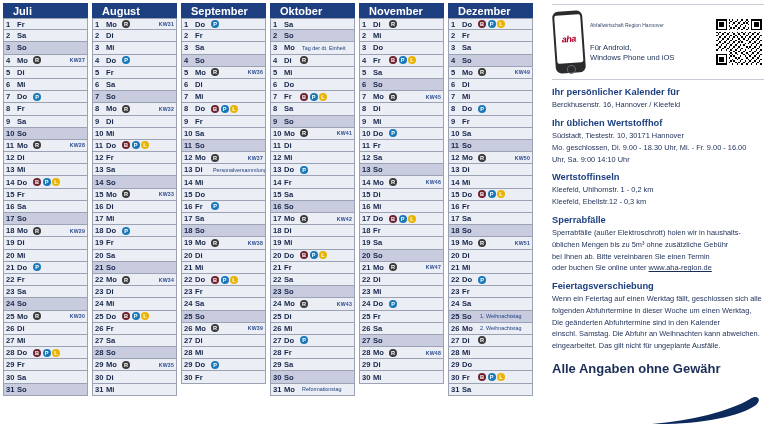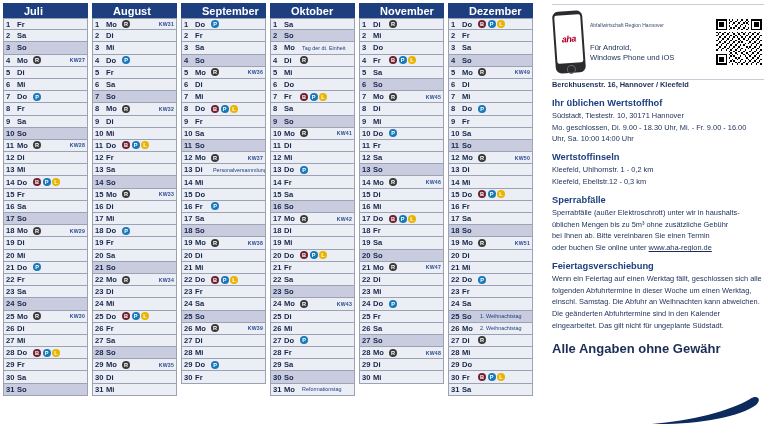--- a/index.html
+++ b/index.html
@@ -15,21 +15,21 @@
   .cal{
     position:absolute;left:0;top:0;width:540px;height:427px;
     display:flex;gap:4px;padding:3px 0 0 3px;box-sizing:border-box;
     background:#fff;
   }
   .month{width:85px;display:flex;flex-direction:column;}
   .mhead{
     height:15px;line-height:15px;
     background:#1d3f80;color:#ffffff;
     font-size:11px;font-weight:bold;
-    padding-left:20px;letter-spacing:0px;
+    padding-left:9px;letter-spacing:0px;
     border:1px solid #1d3f80;box-sizing:border-box;
     overflow:hidden;white-space:nowrap;
   }
   .days{display:flex;flex-direction:column;}
   .row{
     position:relative;
     height:12.2px;box-sizing:border-box;
     border:1px solid #9aa2b4;border-top:none;
     background:#eceef5;
     display:flex;align-items:center;
@@ -97,21 +97,21 @@
   .appos{font-size:7.6px;color:#1b2d56;margin-top:15px;line-height:1.35;}
   .qr{width:46px;height:46px;flex:none;}
 
   h3.sec{
     font-size:9.3px;font-weight:bold;color:#1d3f80;
     margin:7px 0 2px 0;line-height:1.2;
   }
   p.txt{
     font-size:7.4px;color:#1b2d56;margin:0 0 1px 0;line-height:1.45;
   }
-  p.txt.bold{font-weight:bold;}
+  p.txt.bold{font-weight:normal;}
   .lnk{text-decoration:underline;color:#1b2d56;margin-top:44px;}
   .gewahr{font-size:13px;font-weight:bold;color:#1b2d56;margin-top:9px;}
   .swoosh{position:absolute;right:4px;bottom:2px;width:120px;height:34px;}
 </style>
 </head>
 <body>
 
 <div class="page">
 
   <div class="cal" id="cal">
@@ -1333,43 +1333,44 @@
             <rect x="13" y="28" width="1" height="1"></rect>
             <rect x="16" y="28" width="1" height="1"></rect>
             <rect x="19" y="28" width="1" height="1"></rect>
             <rect x="22" y="28" width="1" height="1"></rect>
             <rect x="25" y="28" width="1" height="1"></rect>
             <rect x="28" y="28" width="1" height="1"></rect>
         </g>
       </svg>
     </div>
 
+    <h3 class="sec">Ihr persönlicher Kalender für</h3>
     <p class="txt bold">Berckhusenstr. 16, Hannover / Kleefeld</p>
 
     <h3 class="sec">Ihr üblichen Wertstoffhof</h3>
     <p class="txt">Südstadt, Tiestestr. 10, 30171 Hannover</p>
     <p class="txt">Mo. geschlossen, Di. 9.00 - 18.30 Uhr, Mi. - Fr. 9.00 - 16.00</p>
-    <p class="txt">Uhr, Sa. 10:00  14:00 Uhr</p>
+    <p class="txt">Uhr, Sa. 9:00  14:10 Uhr</p>
 
     <h3 class="sec">Wertstoffinseln</h3>
     <p class="txt">Kleefeld, Uhlhornstr. 1 - 0,2 km</p>
     <p class="txt">Kleefeld, Ebellstr.12 - 0,3 km</p>
 
     <h3 class="sec">Sperrabfälle</h3>
-    <p class="txt">Sperrabfälle (außer Elektroschrott) unter wir in haushalts-</p>
+    <p class="txt">Sperrabfälle (außer Elektroschrott) holen wir in haushalts-</p>
     <p class="txt">üblichen Mengen bis zu 5m³ ohne zusätzliche Gebühr</p>
     <p class="txt">bei Ihnen ab. Bitte vereinbaren Sie einen Termin</p>
     <p class="txt"><span>oder buchen Sie online unter </span><span class="lnk">www.aha-region.de</span></p>
 
     <h3 class="sec">Feiertagsverschiebung</h3>
     <p class="txt">Wenn ein Feiertag auf einen Werktag fällt, geschlossen sich alle</p>
     <p class="txt">folgenden Abfuhrtermine in dieser Woche um einen Werktag,</p>
+    <p class="txt">Die geänderten Abfuhrtermine sind in den Kalender</p>
     <p class="txt">einschl. Samstag. Die Abfuhr an Weihnachten kann abweichen.</p>
-    <p class="txt">Die geänderten Abfuhrtermine sind in den Kalender</p>
-    <p class="txt">eingearbeitet. Das gilt nicht für ungeplante Südstadt.</p>
+    <p class="txt">eingearbeitet. Das gilt nicht für ungeplante Ausfälle.</p>
 
     <p class="gewahr">Alle Angaben ohne Gewähr</p>
 
     <svg class="swoosh" viewBox="0 0 120 34">
       <path d="M8 33 C46 30 86 20 106 8 C114 3 118 9 112 14 C96 26 52 34 8 33 Z" fill="#0d2a5c"></path>
     </svg>
   </div>
 </div>
 
 </body></html>

